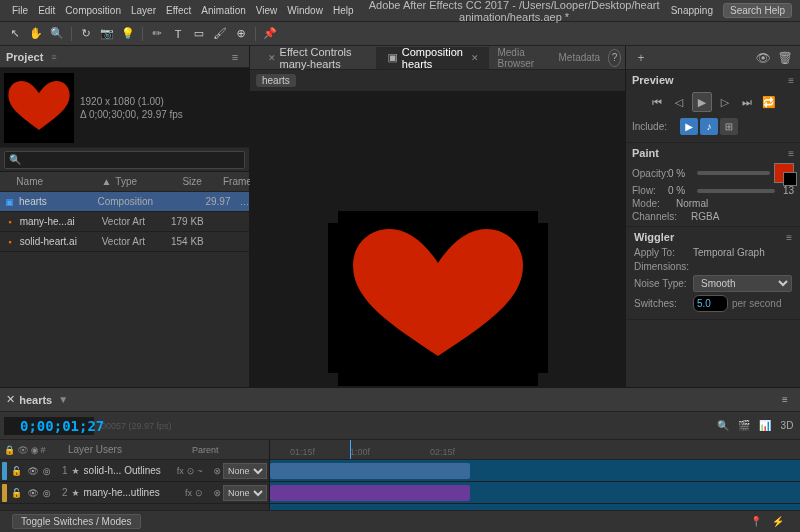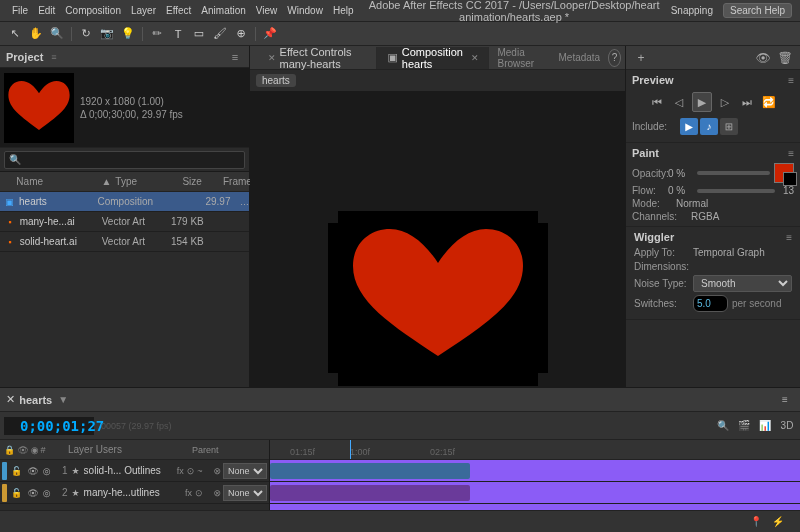--- a/index.html
+++ b/index.html
@@ -691,21 +691,21 @@
     .layer-controls {
       display: flex;
       gap: 1px;
       margin-left: auto;
     }
     .layer-ctrl { font-size: 9px; color: #888; cursor: pointer; padding: 0 1px; }
 
     
     .timeline-right-col {
       flex: 1;
-      background: #8b5cf6;
+      background: #0c4a6e;
       display: flex;
       flex-direction: column;
     }
     .timeline-ruler {
       height: 20px;
       background: #333;
       border-bottom: 1px solid #222;
       position: relative;
       display: flex;
       align-items: center;
@@ -1128,19 +1128,22 @@
         </div>
         <div class="track-row">
           <div class="track-bar track-bar-purple" style="left:0;width:200px;"></div>
         </div>
       </div>
     </div>
 
   </div>
 
   <div class="timeline-footer">
+    <div style="flex:1;display:flex;gap:4px;align-items:center;padding-left:6px;">
+      <button class="toggle-switches-btn">Toggle Switches / Modes</button>
+    </div>
     <div style="flex:1;display:flex;justify-content:flex-end;gap:4px;align-items:center;padding-right:6px;">
       <button class="timeline-ctrl-btn">📍</button>
       <button class="timeline-ctrl-btn">⚡</button>
     </div>
   </div>
 
 </div>
 
 </body></html>

